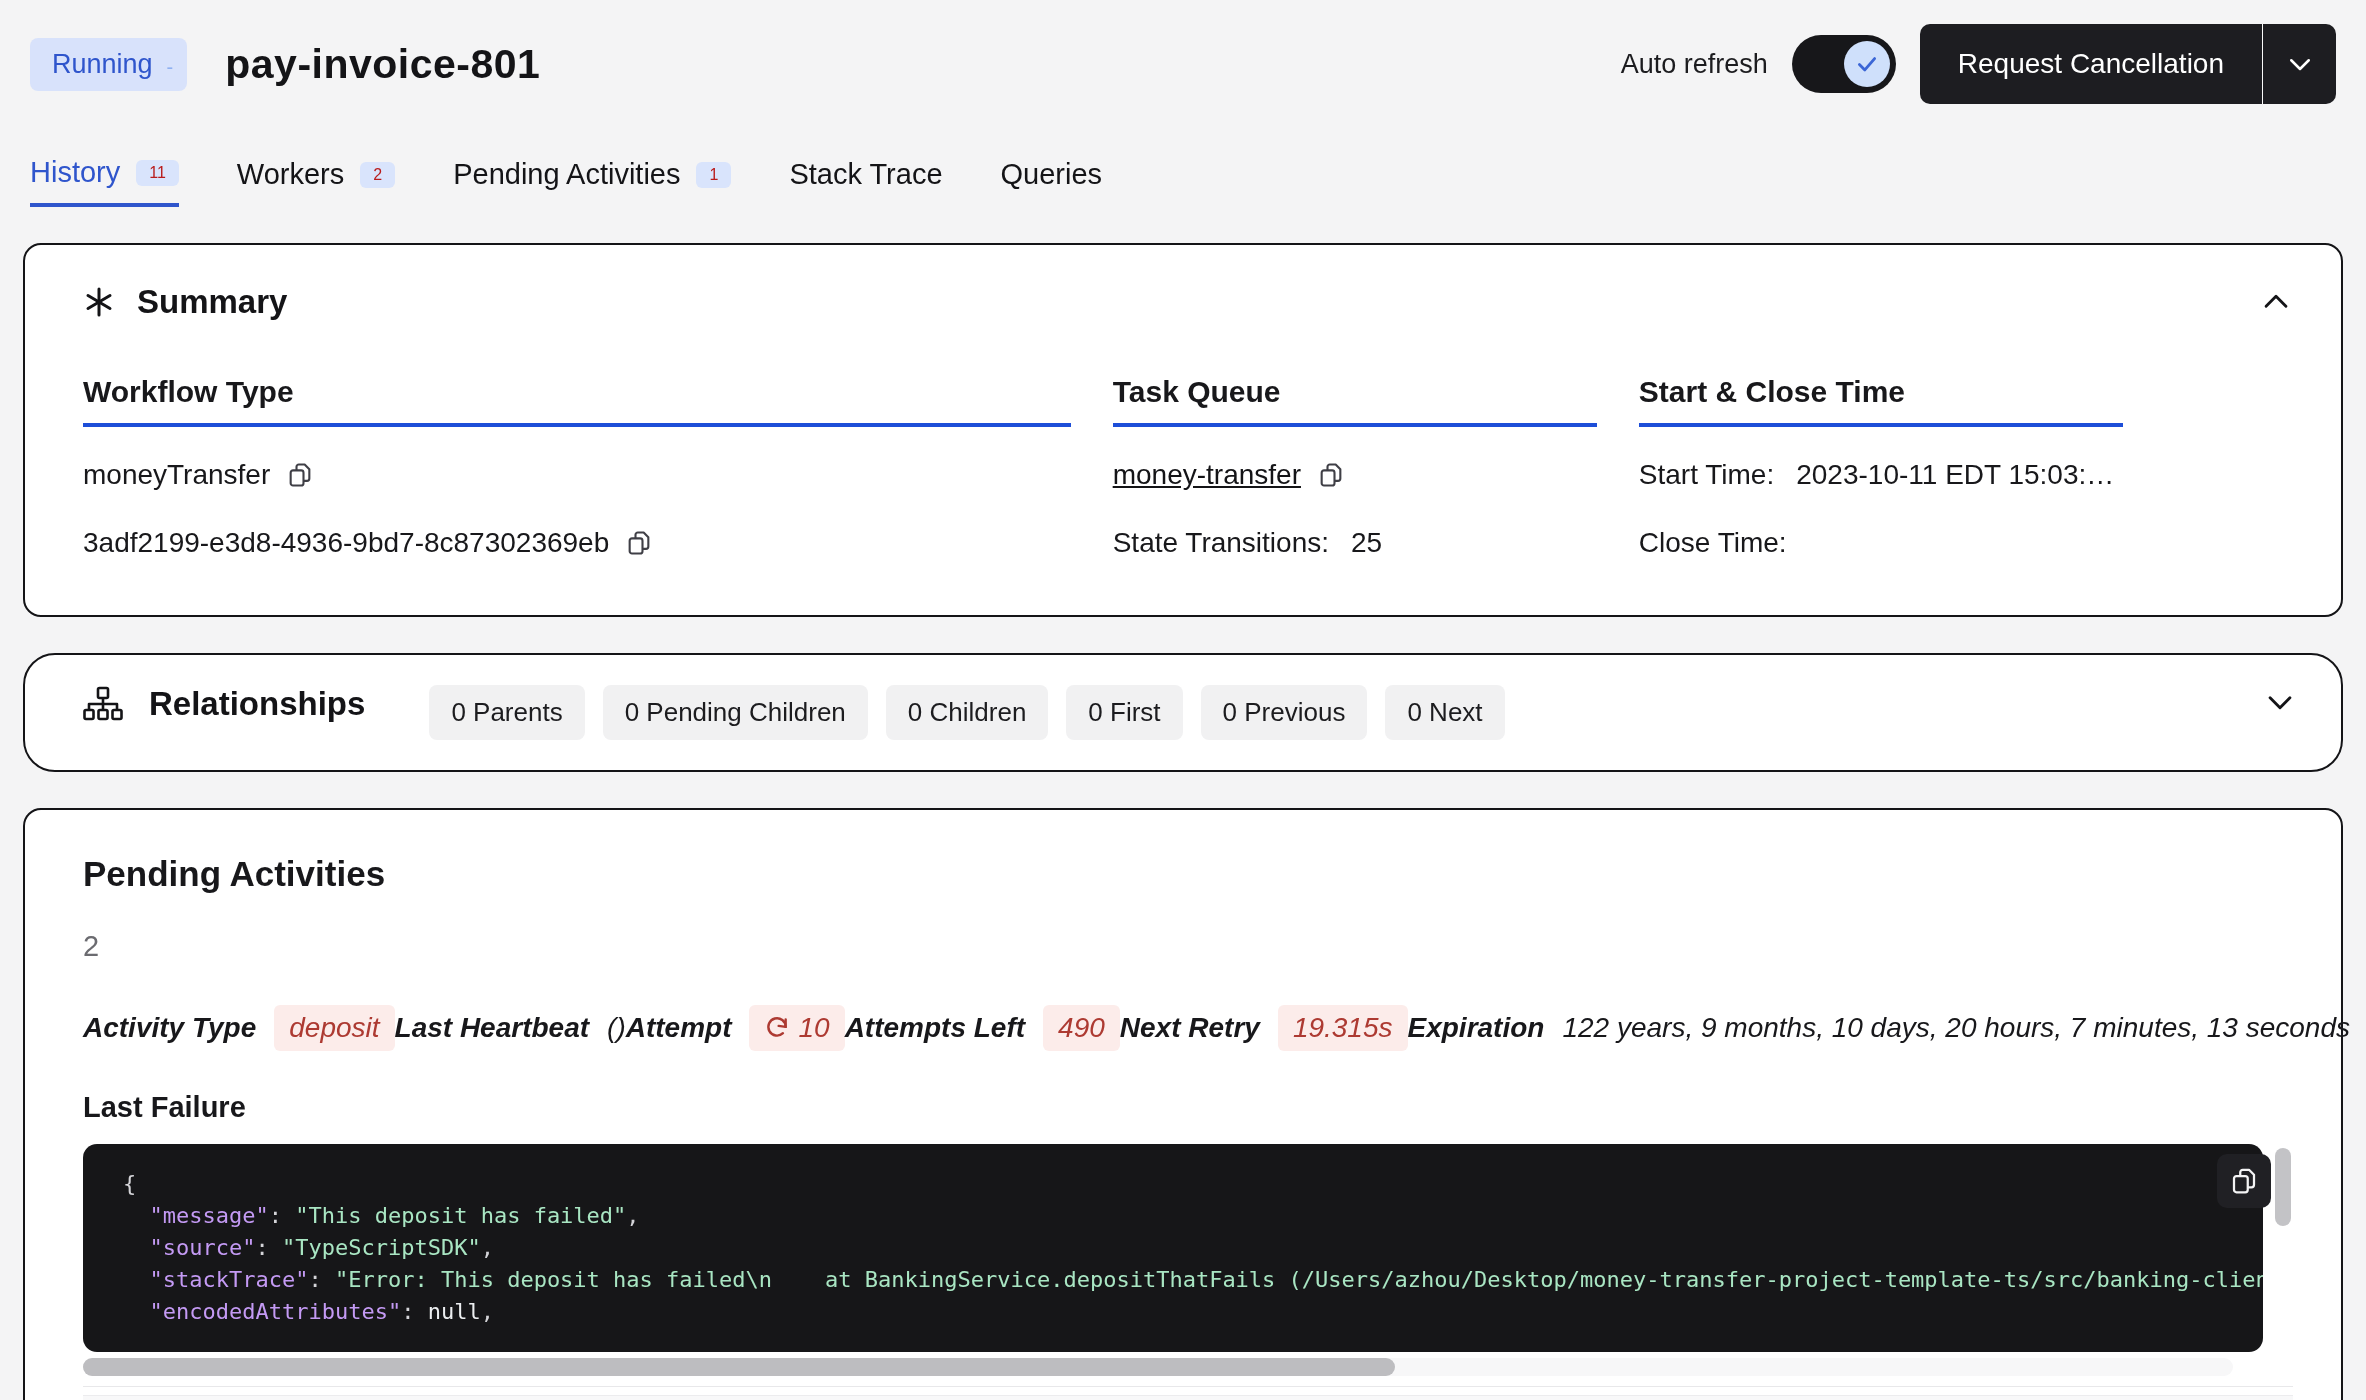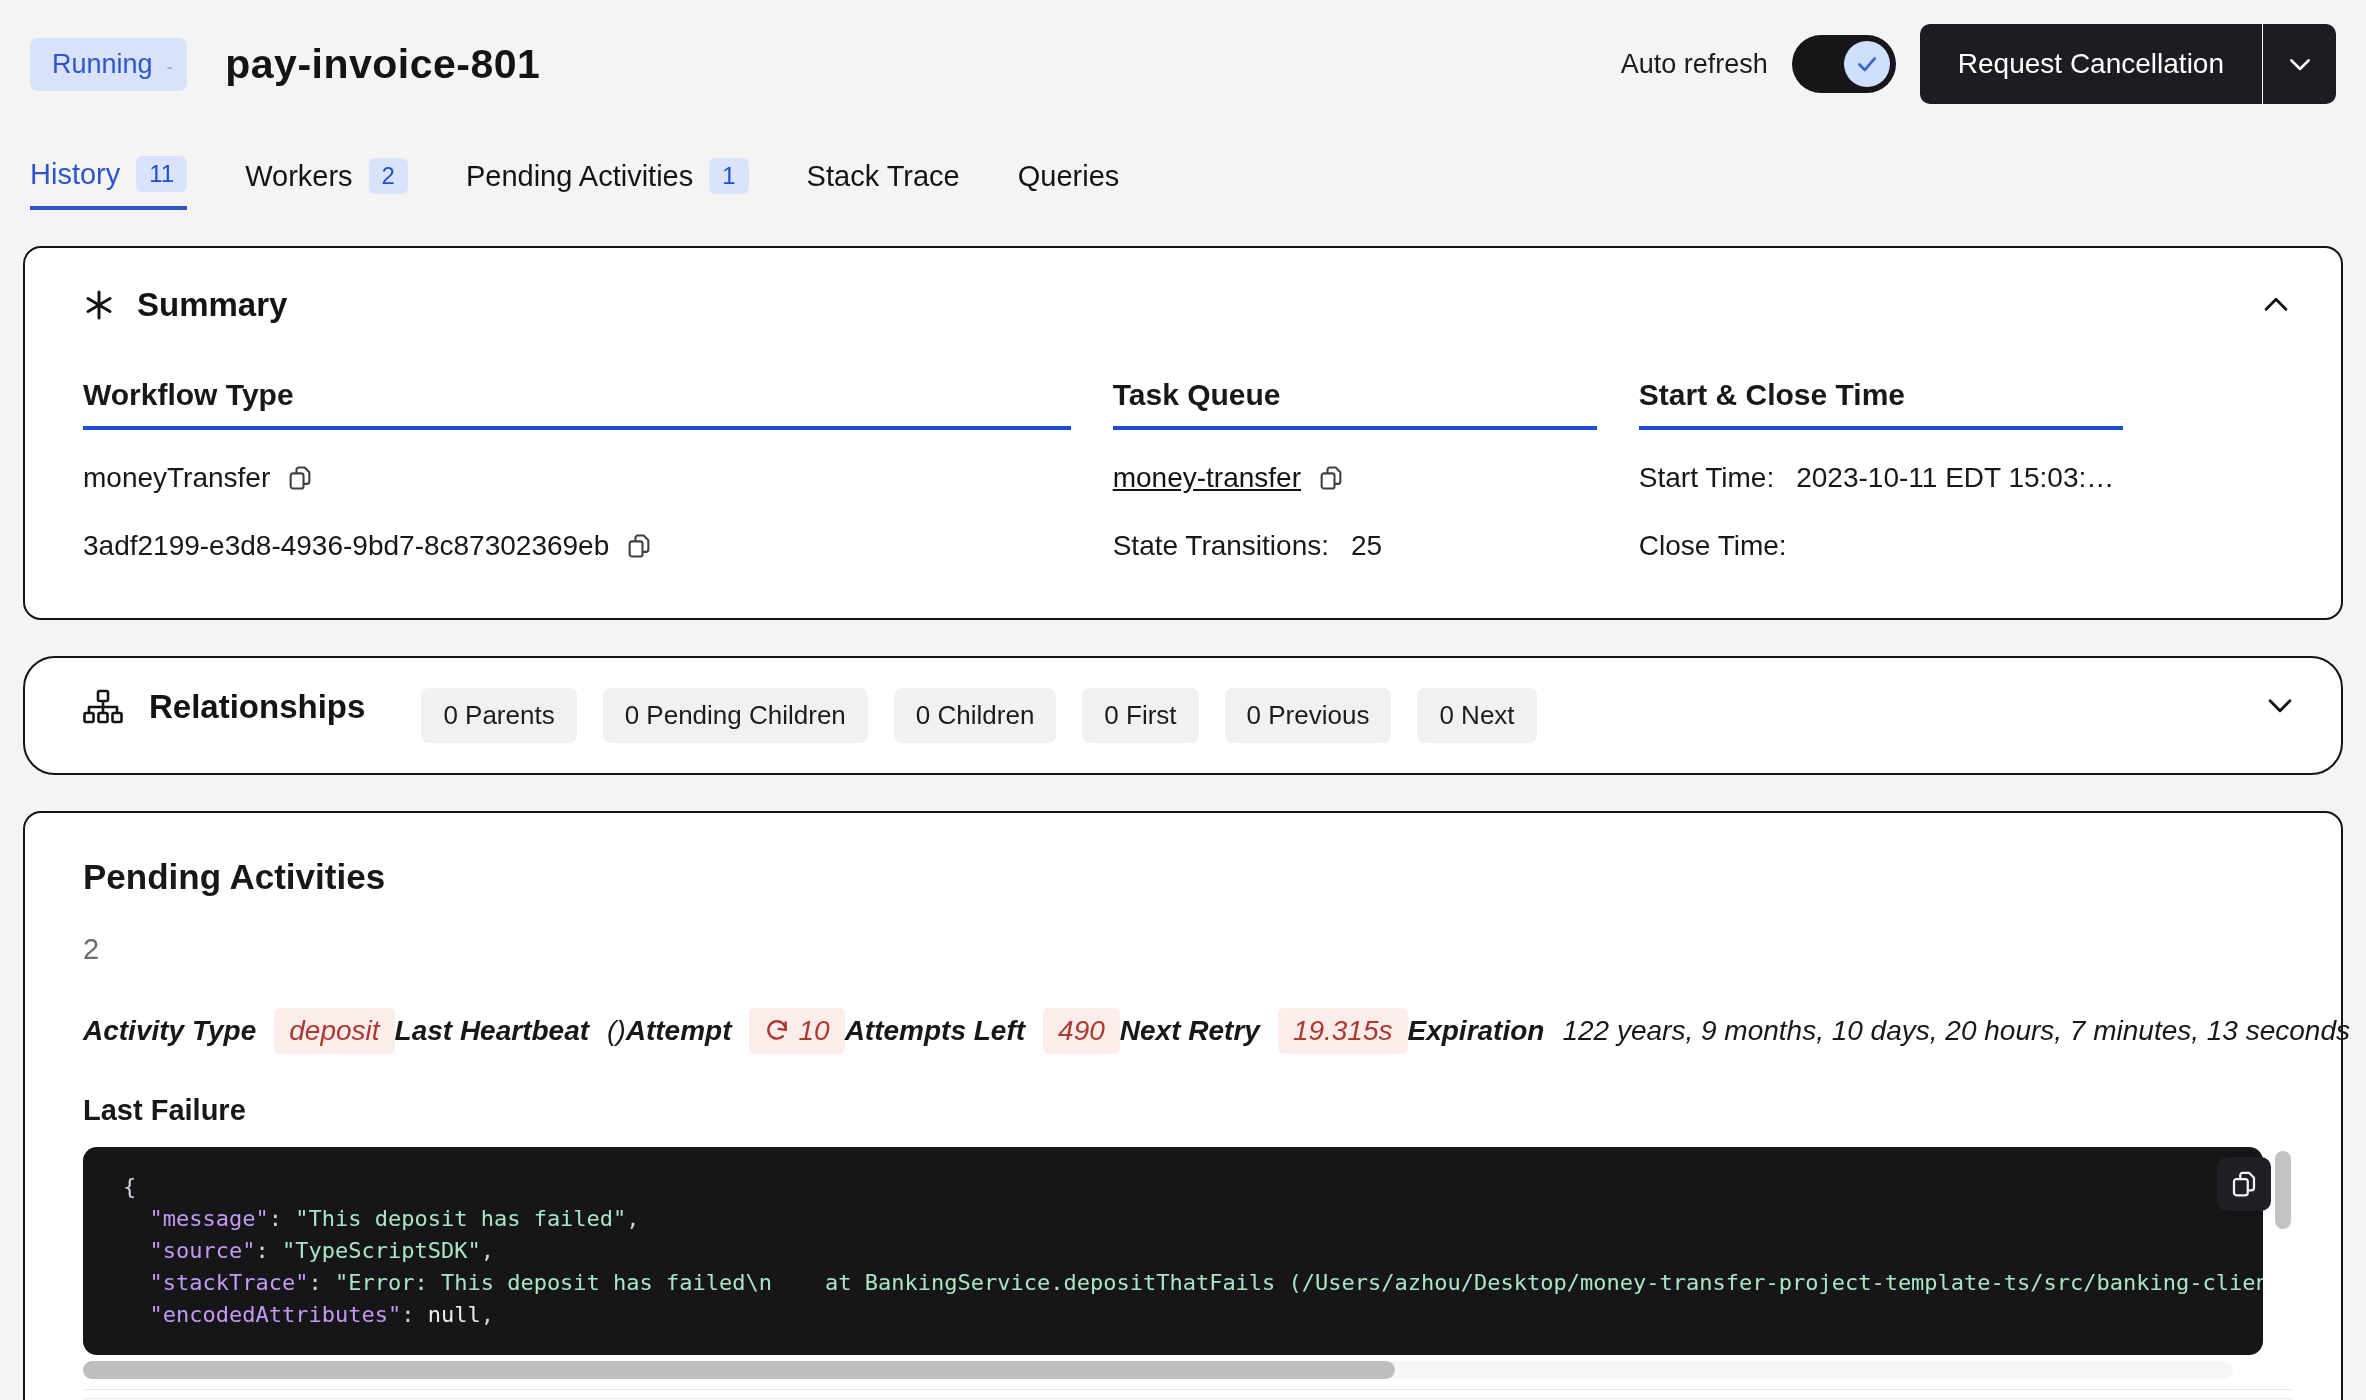--- a/index.html
+++ b/index.html
@@ -16,40 +16,40 @@
   .toggle { width:104px; height:58px; border-radius:29px; background:#17171a; position:relative; cursor:pointer; }
   .toggle-knob { position:absolute; right:6px; top:6px; width:46px; height:46px; border-radius:50%; background:#cfe0fb; display:flex; align-items:center; justify-content:center; }
   .cancel-btn-group { display:flex; background:#1d1d21; border-radius:10px; overflow:hidden; height:80px; }
   .cancel-btn { color:#fff; font-size:28px; font-weight:500; background:transparent; border:none; padding:0 38px; cursor:pointer; font-family:inherit; }
   .cancel-caret { width:74px; display:flex; align-items:center; justify-content:center; border-left:1px solid #fafafa; cursor:pointer; }
 
   
   .tabs { display:flex; gap:58px; padding:0 30px; margin-top:52px; }
   .tab { display:flex; align-items:center; gap:16px; font-size:29px; font-weight:500; padding-bottom:14px; cursor:pointer; color:#141417; }
   .tab.active { color:#2f55cc; border-bottom:4px solid #2f55cc; }
-  .tab-badge { background:#d9e4fc; color:#1d4ed8; font-size:24px; font-weight:500; border-radius:6px; padding:4px 13px; }
+  .tab-badge { background:#d9e4fc; color:#b91c1c; font-size:16px; font-weight:500; border-radius:6px; padding:4px 13px; }
 
   
   .card { background:#fff; border:2px solid #141417; border-radius:18px; margin:36px 23px 0 23px; }
 
   
   .summary-card { padding:38px 48px 52px 58px; }
   .summary-head { display:flex; justify-content:space-between; align-items:center; }
   .summary-title-wrap { display:flex; align-items:center; gap:22px; }
   .section-title { font-size:33px; font-weight:600; color:#141417; }
   .summary-grid { display:grid; grid-template-columns:1.02fr .5fr .5fr; column-gap:42px; margin-top:54px; padding-right:170px; }
   .col-heading { font-size:30px; font-weight:600; padding-bottom:14px; border-bottom:4px solid #1d4ed8; }
   .col-row { margin-top:28px; font-size:28px; display:flex; align-items:center; gap:16px; min-height:40px; }
   .link { text-decoration:underline; color:#141417; cursor:pointer; }
   .copy-btn { background:none; border:none; cursor:pointer; color:#3f3f46; display:flex; align-items:center; }
   .kv-label { margin-right:6px; }
 
   
   .rel-card { padding:30px 44px 30px 58px; display:flex; align-items:flex-start; gap:26px;border-radius:32px; }
-  .rel-badges { display:flex; gap:26px; margin-left:6px;padding-left:24px; }
+  .rel-badges { display:flex; gap:18px; margin-left:14px;padding-left:24px; }
   .rel-badge { background:#f1f1f2; color:#1c1c1f; font-size:26px; padding:12px 22px; border-radius:8px; white-space:nowrap; }
   .rel-chevron { margin-left:auto; cursor:pointer; display:flex; }
 
   
   .pa-card { padding:44px 48px 28px 58px; }
   .pa-title { font-size:35px; font-weight:600; }
   .pa-count { margin-top:36px; font-size:29px; color:#6b6b70; }
   .activity-row { margin-top:42px; display:flex; align-items:center; justify-content:space-between; font-size:28px; }
   .act-group { display:flex; align-items:center; gap:18px; white-space:nowrap;font-style:italic; }
   .act-label { font-weight:600; }

